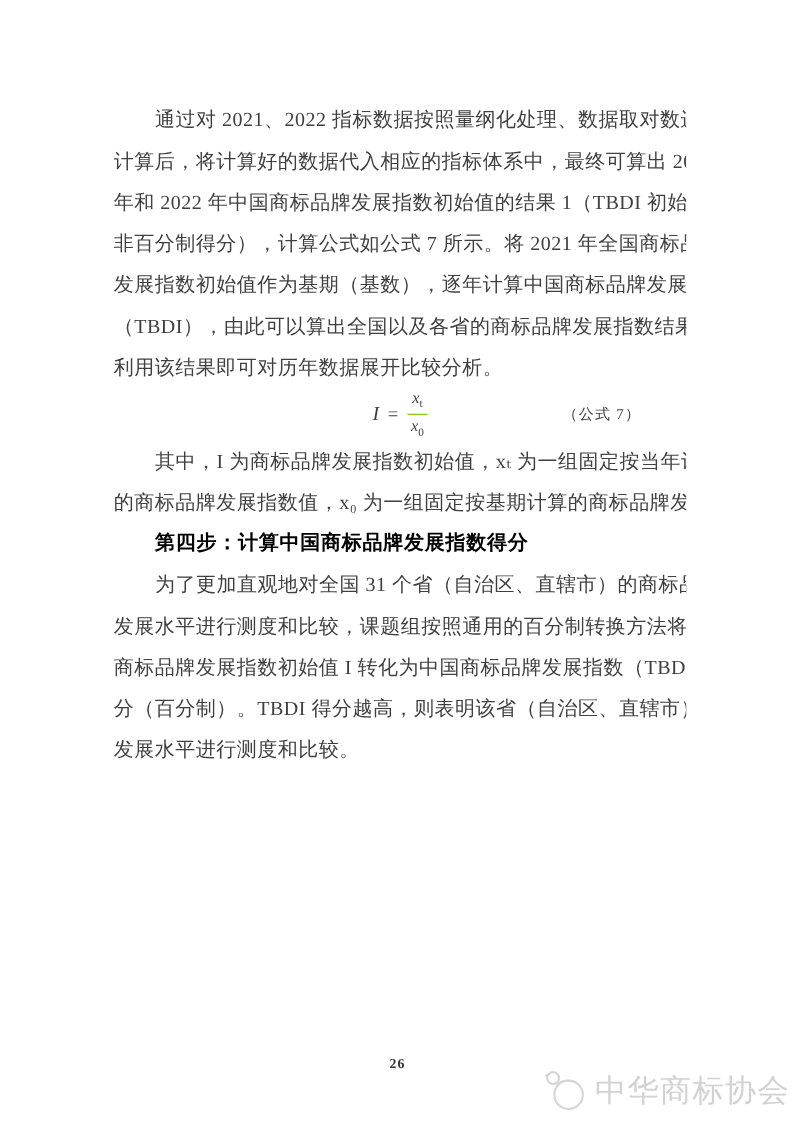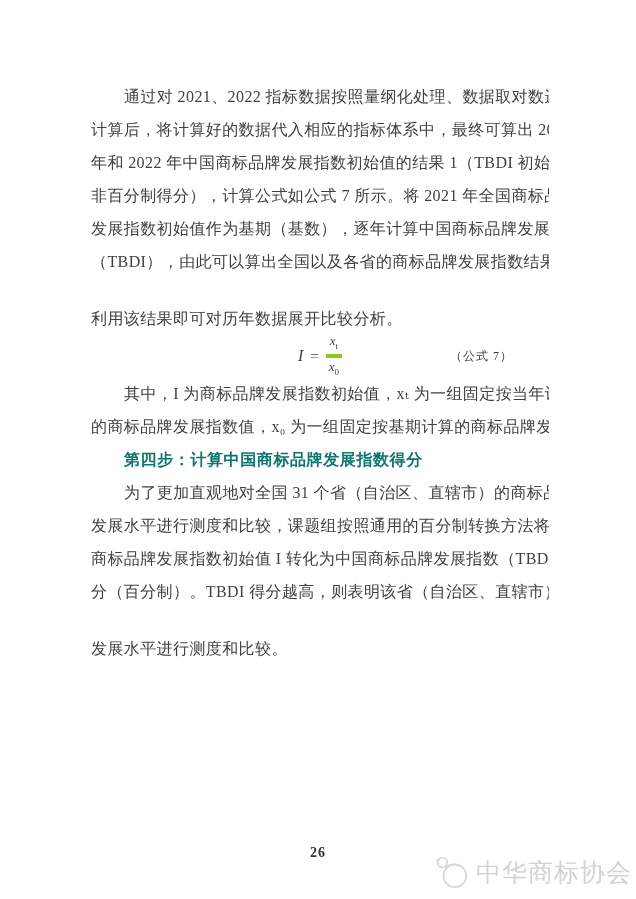--- a/index.html
+++ b/index.html
@@ -22,48 +22,49 @@
   }
   .line {
     height: 33px;
     line-height: 33px;
     letter-spacing: 0.4px;
     white-space: nowrap;
     text-align: justify;
     text-align-last: justify;
   }
   .line.indent { text-indent: 33px; }
-  .line.para-end { text-align-last: left; margin-top: 24px; }
+  .line.para-end { text-align-last: left; }
   .heading-line {
     height: 33px;
     line-height: 33px;
     letter-spacing: 0.6px;
     font-weight: bold;
-    color: #0f766e;
+    color: #000000;
     text-indent: 33px;
     white-space: nowrap;
+    font-family: Liberation Mono, monospace;
   }
   .formula-block {
     position: relative;
     height: 42px;
     display: flex;
     align-items: center;
     justify-content: center;
   }
   .formula-lhs { font-style: italic; font-size: 16px; }
   .formula-eq { margin: 0 7px; font-size: 15px; }
   .frac {
     display: inline-flex;
     flex-direction: column;
     align-items: center;
     font-size: 13px;
     font-style: italic;
   }
   .frac .num {
-    border-bottom: 4px solid #84cc16;
+    border-bottom: 1px solid #84cc16;
     padding: 0 4px 1px 4px;
     line-height: 14px;
   }
   .frac .den { padding-top: 2px; line-height: 14px; }
   .frac sub, .var sub {
     font-size: 9px;
     font-style: normal;
     vertical-align: sub;
   }
   .formula-label {
@@ -73,21 +74,21 @@
     transform: translateY(-50%);
     font-size: 12px;
     letter-spacing: 1px;
   }
   .page-number {
     position: absolute;
     top: 845px;
     left: 0;
     width: 100%;
     text-align: center;
-    font-size: 14px;
+    font-size: 11px;
     font-weight: bold;
     color: #333333;
     letter-spacing: 1px;
   }
   .watermark {
     position: absolute;
     right: 4px;
     bottom: 8px;
     display: flex;
     align-items: center;

